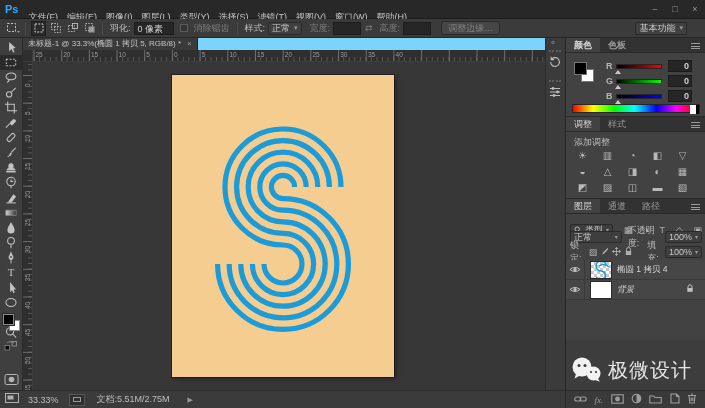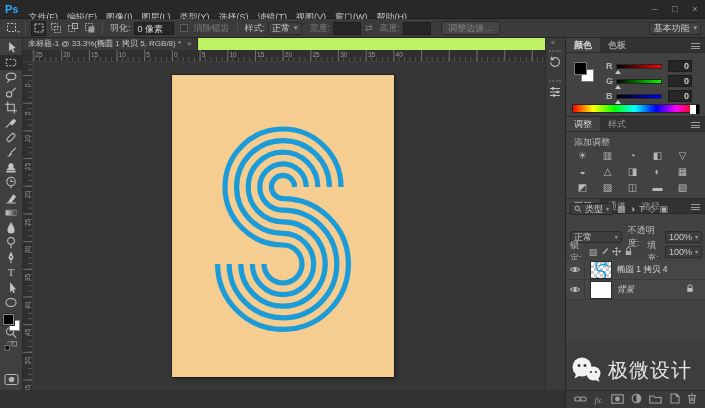--- a/index.html
+++ b/index.html
@@ -39,21 +39,21 @@
   .tool{width:22px;height:15px;display:flex;align-items:center;justify-content:center;}
   .tool.selected{background:#2a2a2a;}
   .tool svg .s{stroke:#c3c3c3;fill:none;stroke-width:1.1;}
   .tool svg .f{fill:#c3c3c3;stroke:none;}
   .tglyph{font-family:"Liberation Serif","DejaVu Serif",serif;font-size:11px;color:#c3c3c3;line-height:1;}
   #fgbg{left:3px;top:314px;width:18px;height:18px;}
   #fg-swatch{left:0;top:0;width:11px;height:11px;background:#000;border:1px solid #8a8a8a;outline:1px solid #2e2e2e;z-index:2;}
   #bg-swatch{left:6px;top:6px;width:11px;height:11px;background:#fff;border:1px solid #8a8a8a;z-index:1;}
 
   
-  #tabbar{left:23px;top:38px;width:522px;height:12px;background:#bef264;display:flex;}
+  #tabbar{left:23px;top:38px;width:522px;height:12px;background:#7dd3fc;display:flex;}
   #doc-tab{background:#3a3a3a;height:12px;line-height:12px;padding:0 5px;font-size:8px;color:#c5c5c5;
            display:flex;align-items:center;border-right:1px solid #222;}
   #doc-tab .close{margin-left:6px;color:#9a9a9a;}
   #ruler-corner{left:23px;top:50px;width:10px;height:12px;background:#2f2f2f;border-right:1px solid #3d3d3d;border-bottom:1px solid #3d3d3d;}
   #hruler{left:33px;top:50px;width:512px;height:12px;background:#2f2f2f;border-bottom:1px solid #3d3d3d;overflow:hidden;
     background-image:
       linear-gradient(to right,#6e6e6e 0 1px,transparent 1px),
       linear-gradient(to right,#585858 0 1px,transparent 1px);
     background-size:27.7px 12px,5.54px 4px;
     background-repeat:repeat-x,repeat-x;
@@ -227,21 +227,21 @@
     <span class="ob-select">
       <span>正常</span>
       <span class="car">▾</span>
     </span>
     <span class="ob-label dim" style="margin-left:8px;">宽度:</span>
     <span class="ob-input" style="width:28px;"></span>
     <span class="ob-label dim" style="margin:0 4px;">⇄</span>
     <span class="ob-label dim">高度:</span>
     <span class="ob-input" style="width:28px;"></span>
     <span class="ob-btn" style="margin-left:10px;">调整边缘…</span>
-    <span class="ob-select" style="margin-left:auto;justify-content:center;">
+    <span class="ob-select" style="margin-left:auto;margin-right:14px;justify-content:center;">
       <span>基本功能</span>
       <span class="car">▾</span>
     </span>
   </div>
 
   <div id="toolbar" class="abs">
     <div style="height:2px;"></div>
     <div class="tool">
         <svg width="16" height="15" viewBox="0 0 16 16">
           <path class="f" d="M6 2 L6 12 L8.6 9.6 L10.2 13.4 L11.8 12.7 L10.2 9 L13 8.6 Z"></path>
@@ -514,21 +514,21 @@
         </div>
     </div>
 
     <div id="panel-layers">
       <div class="tabstrip">
         <span class="ptab active">图层</span>
         <span class="ptab">通道</span>
         <span class="ptab">路径</span>
         <span class="pmenu"></span>
       </div>
-      <div class="lrow13" style="top:3px;">
+      <div class="lrow13" style="top:24px;justify-content:space-between;">
         <span class="mini-sel">
           <svg width="8" height="8" viewBox="0 0 8 8">
               <circle cx="3.2" cy="3.2" r="2.2" fill="none" stroke="#b5b5b5"></circle>
               <path d="M4.8 4.8 L7 7" stroke="#b5b5b5"></path>
             </svg>
           <span style="margin-left:3px;">类型</span>
           <span class="car">▾</span>
         </span>
         <span class="flt-ico">▦</span>
         <span class="flt-ico">◑</span>
@@ -639,14 +639,28 @@
       <circle cx="23.5" cy="17.5" r="7" fill="#f2f2f2"></circle>
       <path d="M28 22.5 L29.8 25.8 L25 24 Z" fill="#f2f2f2"></path>
       <circle cx="9" cy="9.5" r="1.5" fill="#3a3a3a"></circle>
       <circle cx="15" cy="9.5" r="1.5" fill="#3a3a3a"></circle>
       <circle cx="21" cy="16" r="1.1" fill="#3a3a3a"></circle>
       <circle cx="26" cy="16" r="1.1" fill="#3a3a3a"></circle>
     </svg>
     <span id="wm-text">极微设计</span>
   </div>
 
+  <div id="statusbar" class="abs">
+    <span id="screen-mode">
+      <svg width="16" height="13" viewBox="0 0 16 13">
+          <rect x="1.5" y="1.5" width="13" height="9" fill="none" stroke="#b0b0b0"></rect>
+          <rect x="3.5" y="3.5" width="6" height="4" fill="#b0b0b0"></rect>
+        </svg>
+    </span>
+    <span id="zoom-level">33.33%</span>
+    <span id="status-chip">
+        <i></i>
+      </span>
+    <span id="doc-size">文档:5.51M/2.75M</span>
+    <span id="status-arrow">▶</span>
+  </div>
 
 </div>
 
 </body></html>

